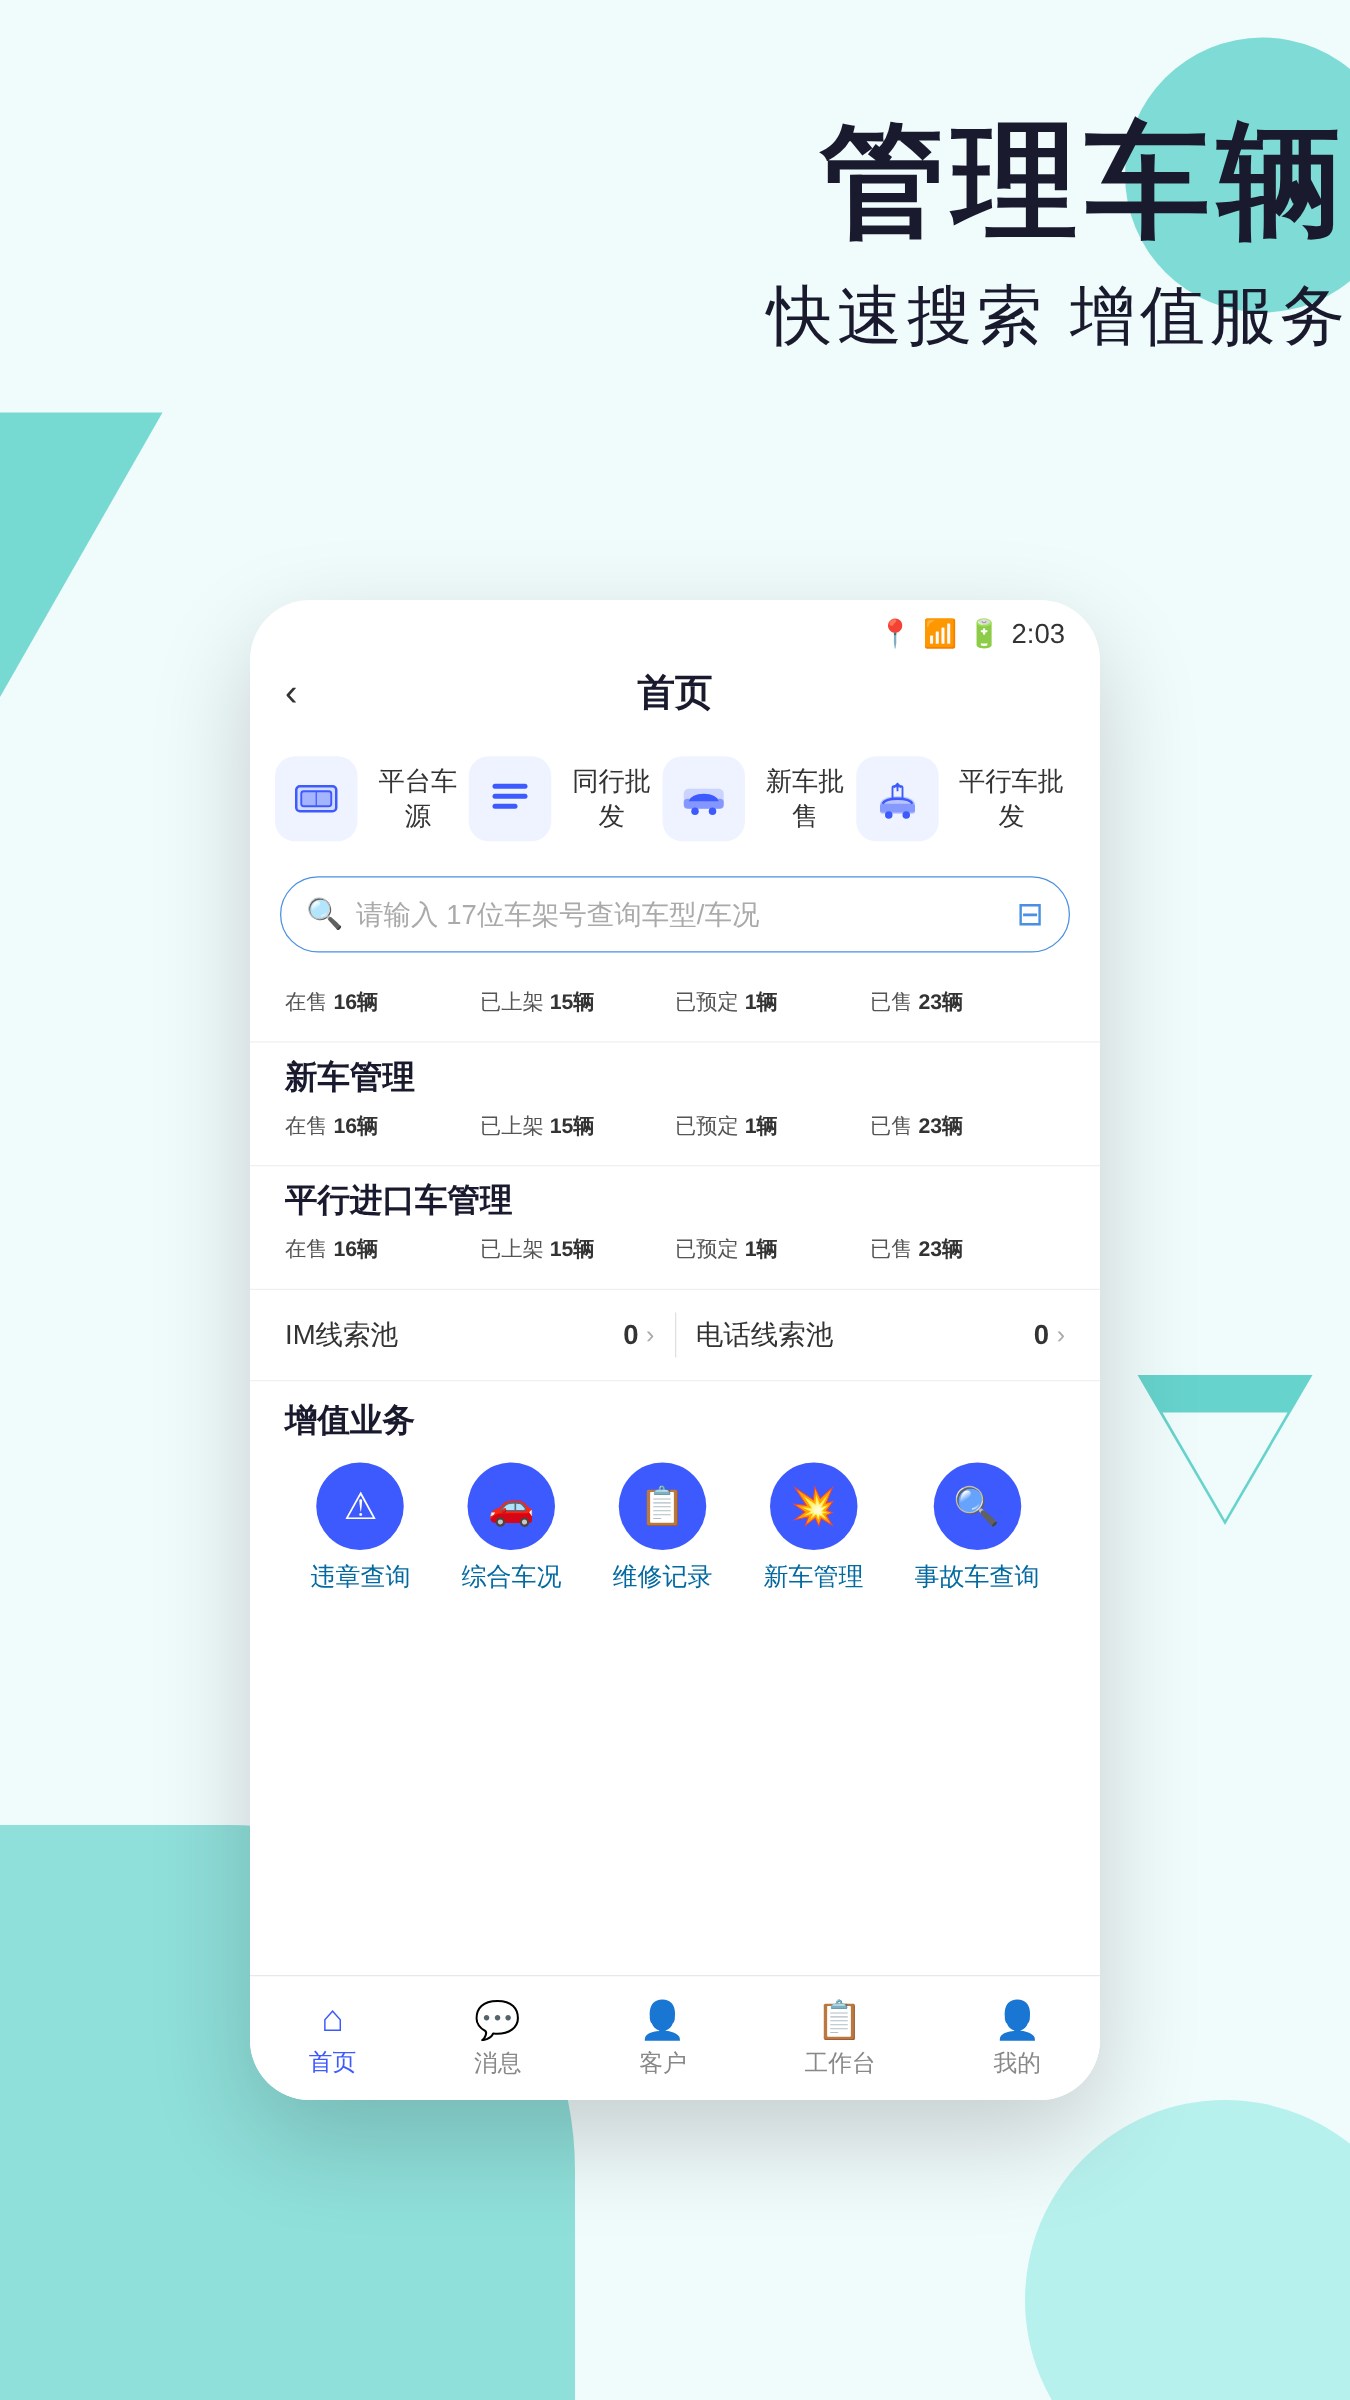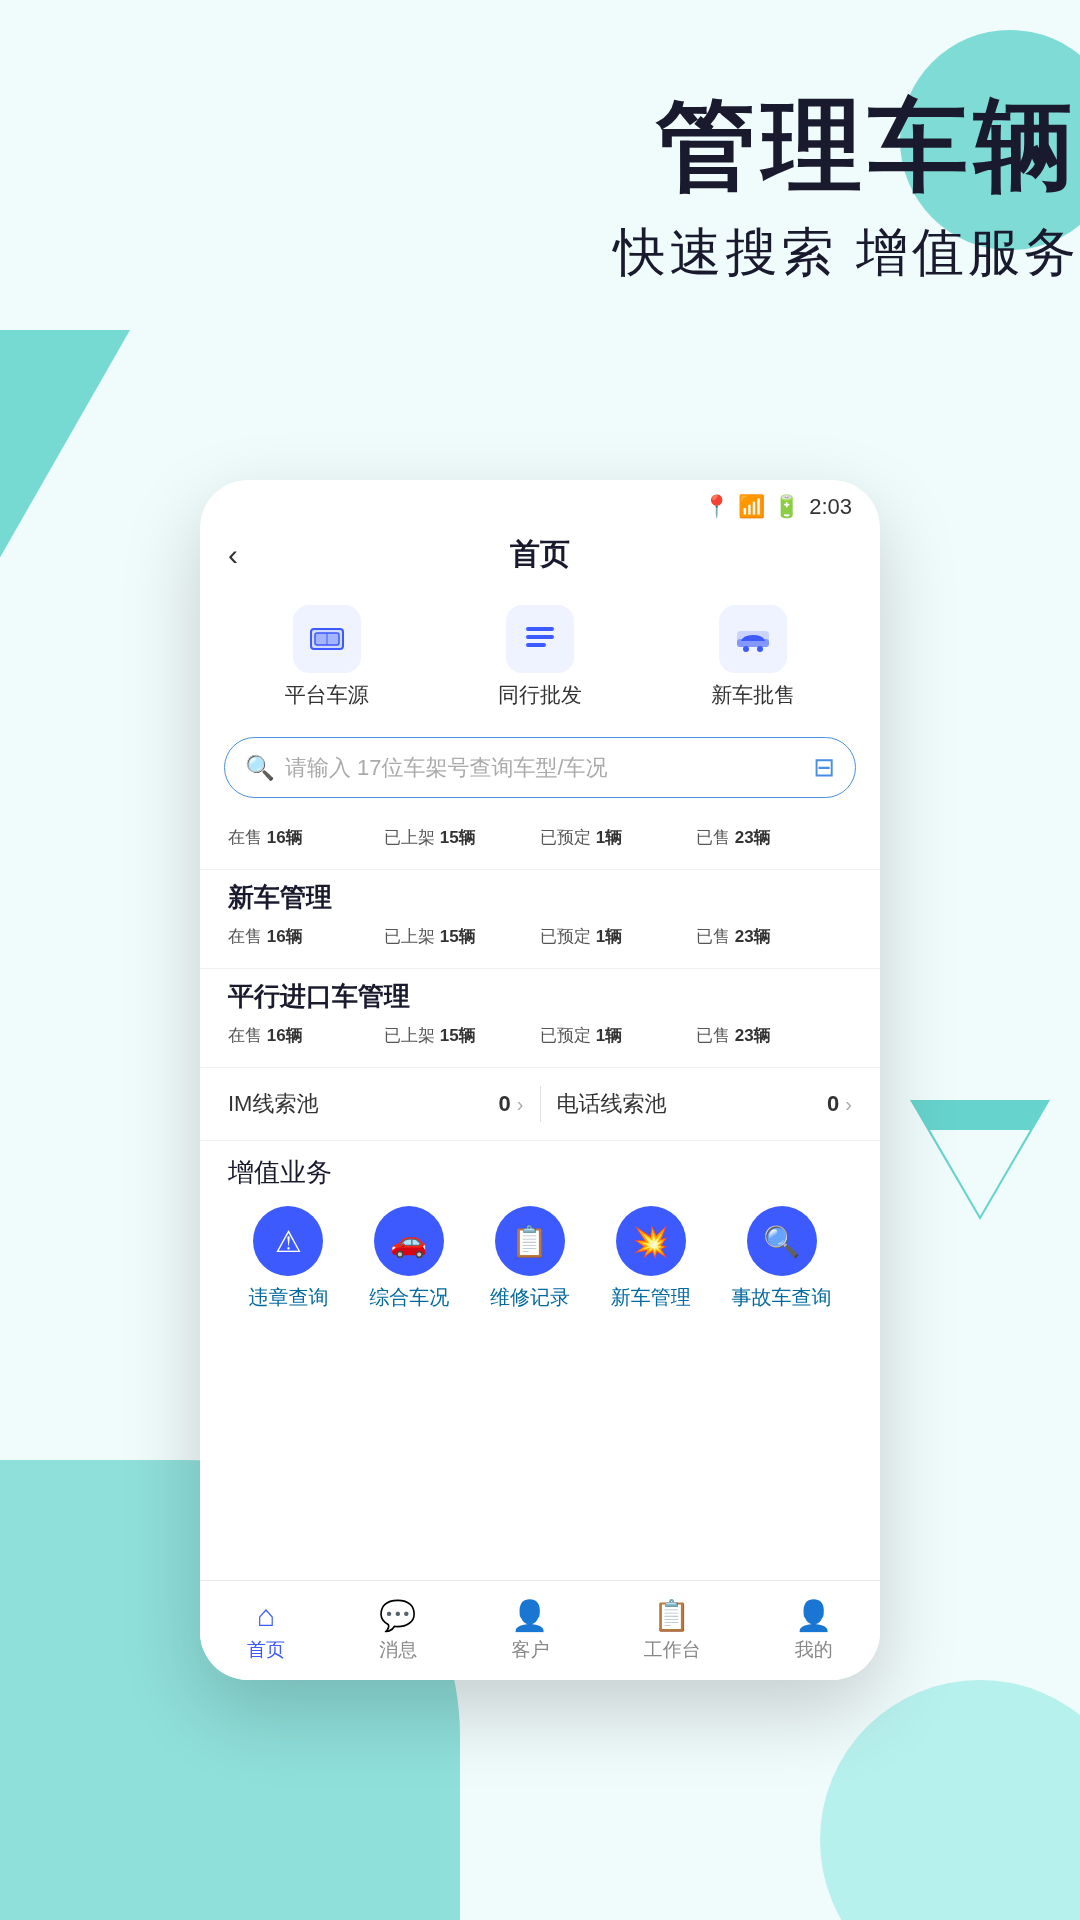--- a/index.html
+++ b/index.html
@@ -127,21 +127,21 @@
     }
 
     
     .quick-nav {
       display: flex;
       justify-content: space-around;
       padding: 16px 20px 20px;
     }
     .nav-item {
       display: flex;
-      flex-direction: column;
+      flex-direction: row;
       align-items: center;
       gap: 8px;
       cursor: pointer;
     }
     .nav-icon-wrap {
       width: 68px;
       height: 68px;
       background: #eef3ff;
       border-radius: 16px;
       display: flex;
@@ -240,21 +240,21 @@
       color: #aaa;
       font-size: 20px;
     }
 
     
     .value-section {
       padding: 14px 28px 10px;
     }
     .value-title {
       font-size: 26px;
-      font-weight: 400;
+      font-weight: 700;
       color: #1a1a2e;
       margin-bottom: 16px;
     }
     .value-icons {
       display: flex;
       justify-content: space-around;
     }
     .value-item {
       display: flex;
       flex-direction: column;
@@ -400,20 +400,35 @@
           <rect x="4" y="12" width="32" height="16" rx="4" fill="#3d5afe" opacity="0.2"></rect>
           <path d="M8 22 Q10 16 20 16 Q30 16 32 22 Z" fill="#3d5afe"></path>
           <rect x="4" y="20" width="32" height="8" rx="3" fill="#3d5afe" opacity="0.5"></rect>
           <circle cx="13" cy="30" r="3" fill="#3d5afe"></circle>
           <circle cx="27" cy="30" r="3" fill="#3d5afe"></circle>
         </svg>
       </div>
       <span class="nav-label">新车批售</span>
     </div>
 
+    <div class="nav-item">
+      <div class="nav-icon-wrap">
+        <svg class="nav-icon-svg" viewBox="0 0 40 40" fill="none">
+          <path d="M6 24 Q8 18 20 18 Q32 18 34 24 L34 30 Q34 32 32 32 L8 32 Q6 32 6 30 Z" fill="#3d5afe" opacity="0.3"></path>
+          <path d="M8 24 Q10 20 20 20 Q30 20 32 24" stroke="#3d5afe" stroke-width="2"></path>
+          <rect x="6" y="24" width="28" height="7" rx="2" fill="#3d5afe" opacity="0.4"></rect>
+          <circle cx="13" cy="33" r="3" fill="#3d5afe"></circle>
+          <circle cx="27" cy="33" r="3" fill="#3d5afe"></circle>
+          <rect x="16" y="10" width="8" height="10" rx="1" fill="none" stroke="#3d5afe" stroke-width="1.5"></rect>
+          <line x1="20" y1="8" x2="20" y2="14" stroke="#3d5afe" stroke-width="1.5"></line>
+          <polyline points="17,11 20,8 23,11" fill="none" stroke="#3d5afe" stroke-width="1.5"></polyline>
+        </svg>
+      </div>
+      <span class="nav-label">平行车批发</span>
+    </div>
 
   </div>
 
   <div class="search-bar">
     <span class="search-icon-wrap">🔍</span>
     <span class="search-placeholder">请输入 17位车架号查询车型/车况</span>
     <span class="search-scan-icon">⊟</span>
   </div>
 
   <div id="sections-container">

